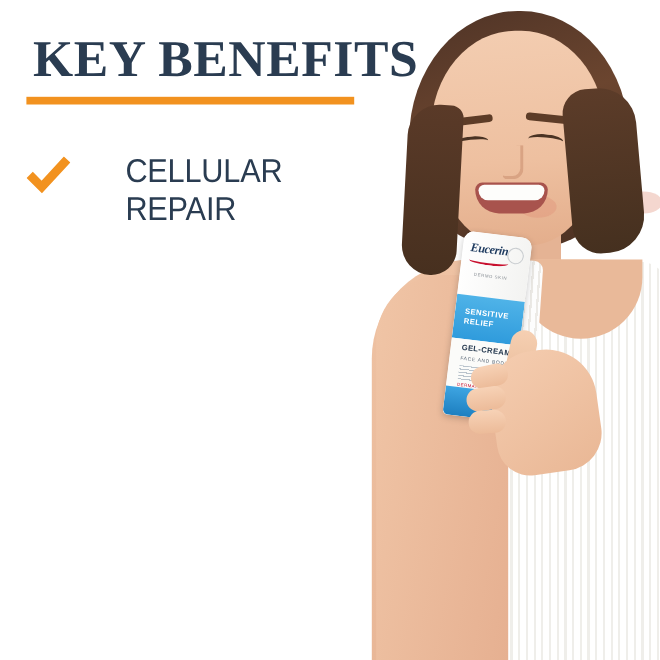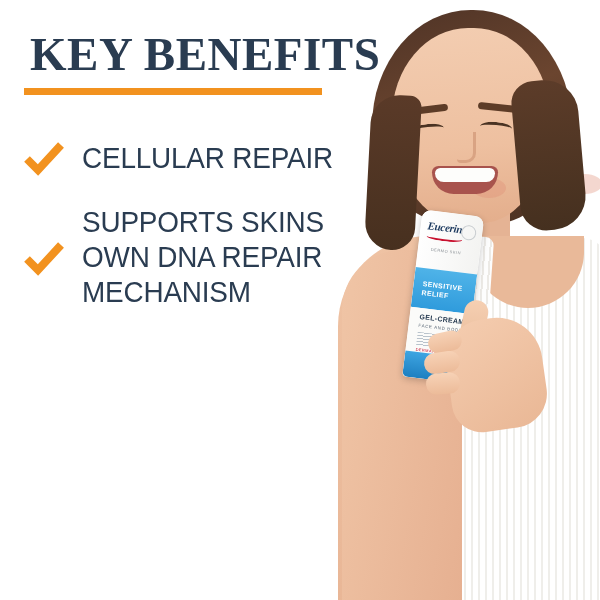--- a/index.html
+++ b/index.html
@@ -45,22 +45,23 @@
   
   .benefits {
     position: absolute;
     left: 24px;
     top: 138px;
     width: 330px;
   }
   .benefit-item {
     position: relative;
     display: flex;
-    align-items: center;
+    align-items: flex-start;
     margin-bottom: 28px;
+    gap: 32px;
   }
   .benefit-item:last-child { margin-bottom: 0; }
 
   .check-icon {
     flex: 0 0 auto;
     width: 40px;
     height: 34px;
     margin-right: 18px;
     margin-top: 4px;
   }
@@ -390,30 +391,20 @@
     <div class="benefit-item">
       <span class="check-icon">
         <svg width="40" height="34" viewBox="0 0 40 34" aria-hidden="true">
           <path d="M3 17 L14 28 L37 3" fill="none" stroke="#f2921f" stroke-width="8" stroke-linecap="butt" stroke-linejoin="miter"></path>
         </svg>
       </span>
       <span class="benefit-text">CELLULAR REPAIR</span>
     </div>
 
 
-    <div class="benefit-item">
-      <span class="check-icon">
-        <svg width="40" height="34" viewBox="0 0 40 34" aria-hidden="true">
-          <path d="M3 17 L14 28 L37 3" fill="none" stroke="#f2921f" stroke-width="8" stroke-linecap="butt" stroke-linejoin="miter"></path>
-        </svg>
-      </span>
-      <span class="benefit-text">SUPPORTS SKINS
-OWN DNA REPAIR
-MECHANISM</span>
-    </div>
 
   </div>
 
   <div class="model-photo">
 
     <div class="hair-back"></div>
     <div class="neck"></div>
     <div class="shoulder"></div>
     <div class="tank-top"></div>
     <div class="neckline"></div>

